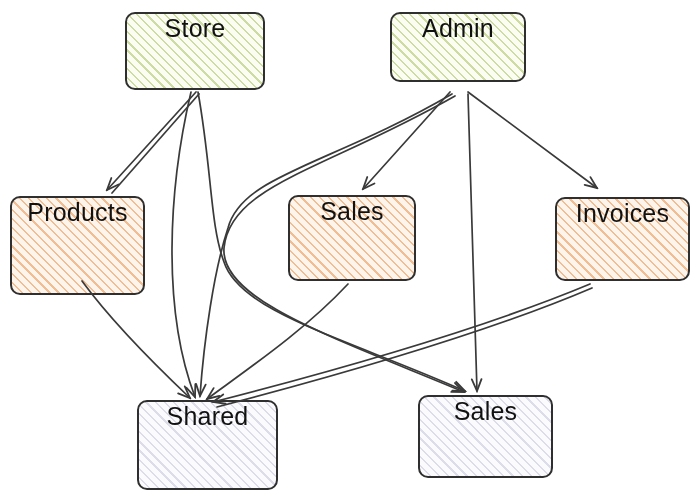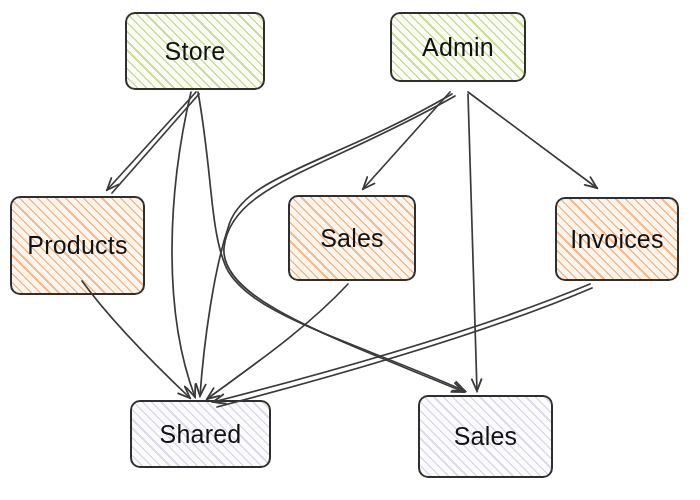--- a/index.html
+++ b/index.html
@@ -8,21 +8,21 @@
     width:700px;height:500px;
     background:#ffffff;
     overflow:hidden;
     font-family:"Liberation Sans","DejaVu Sans",sans-serif;
   }
   .node{
     position:absolute;
     box-sizing:border-box;
     border:2.2px solid #2f2f2f;
     border-radius:10px;
-    display:flex;align-items:center;justify-content:center;
+    display:flex;justify-content:center;
   }
   .node .label{
     font-size:25px;
     color:#111111;
     letter-spacing:0.2px;
     user-select:none;
   }
   #edge-layer{
     position:absolute;left:0;top:0;
     pointer-events:none;
@@ -44,24 +44,24 @@
       </div>
       <div class="node" style="left: 390px; top: 12px; width: 136px; height: 70px; border-color: rgb(47, 47, 47); background: repeating-linear-gradient(45deg, rgb(204, 220, 162) 0px, rgb(204, 220, 162) 1.6px, rgb(251, 252, 242) 1.6px, rgb(251, 252, 242) 6.5px);">
         <span class="label" style="color: rgb(17, 17, 17);">Admin</span>
       </div>
       <div class="node" style="left: 10px; top: 196px; width: 135px; height: 99px; border-color: rgb(47, 47, 47); background: repeating-linear-gradient(45deg, rgb(242, 189, 146) 0px, rgb(242, 189, 146) 1.6px, rgb(253, 245, 236) 1.6px, rgb(253, 245, 236) 6.5px);">
         <span class="label" style="color: rgb(17, 17, 17);">Products</span>
       </div>
       <div class="node" style="left: 288px; top: 195px; width: 128px; height: 86px; border-color: rgb(47, 47, 47); background: repeating-linear-gradient(45deg, rgb(242, 189, 146) 0px, rgb(242, 189, 146) 1.6px, rgb(253, 245, 236) 1.6px, rgb(253, 245, 236) 6.5px);">
         <span class="label" style="color: rgb(17, 17, 17);">Sales</span>
       </div>
-      <div class="node" style="left: 555px; top: 197px; width: 124px; height: 84px; border-color: rgb(47, 47, 47); background: repeating-linear-gradient(45deg, rgb(242, 189, 146) 0px, rgb(242, 189, 146) 1.6px, rgb(253, 245, 236) 1.6px, rgb(253, 245, 236) 6.5px);">
+      <div class="node" style="left: 555px; top: 197px; width: 135px; height: 84px; border-color: rgb(47, 47, 47); background: repeating-linear-gradient(45deg, rgb(242, 189, 146) 0px, rgb(242, 189, 146) 1.6px, rgb(253, 245, 236) 1.6px, rgb(253, 245, 236) 6.5px);">
         <span class="label" style="color: rgb(17, 17, 17);">Invoices</span>
       </div>
-      <div class="node" style="left: 130px; top: 400px; width: 141px; height: 68px; border-color: rgb(47, 47, 47); background: repeating-linear-gradient(45deg, rgb(220, 221, 232) 0px, rgb(220, 221, 232) 1.6px, rgb(251, 251, 253) 1.6px, rgb(251, 251, 253) 6.5px);">
+      <div class="node" style="left: 137px; top: 400px; width: 141px; height: 90px; border-color: rgb(47, 47, 47); background: repeating-linear-gradient(45deg, rgb(220, 221, 232) 0px, rgb(220, 221, 232) 1.6px, rgb(251, 251, 253) 1.6px, rgb(251, 251, 253) 6.5px);">
         <span class="label" style="color: rgb(17, 17, 17);">Shared</span>
       </div>
       <div class="node" style="left: 418px; top: 395px; width: 135px; height: 83px; border-color: rgb(47, 47, 47); background: repeating-linear-gradient(45deg, rgb(220, 221, 232) 0px, rgb(220, 221, 232) 1.6px, rgb(251, 251, 253) 1.6px, rgb(251, 251, 253) 6.5px);">
         <span class="label" style="color: rgb(17, 17, 17);">Sales</span>
       </div>
     </div>
   <svg id="edge-layer" width="700" height="500" viewBox="0 0 700 500">
     <defs>
       <marker id="arrow" viewBox="0 0 14 12" refX="12.5" refY="6" markerWidth="15" markerHeight="13" markerUnits="userSpaceOnUse" orient="auto-start-reverse">
         <path d="M1.5,1.5 L12.5,6 L1.5,10.5" fill="none" stroke="#3a3a3a" stroke-width="1.6" stroke-linecap="round"></path>

